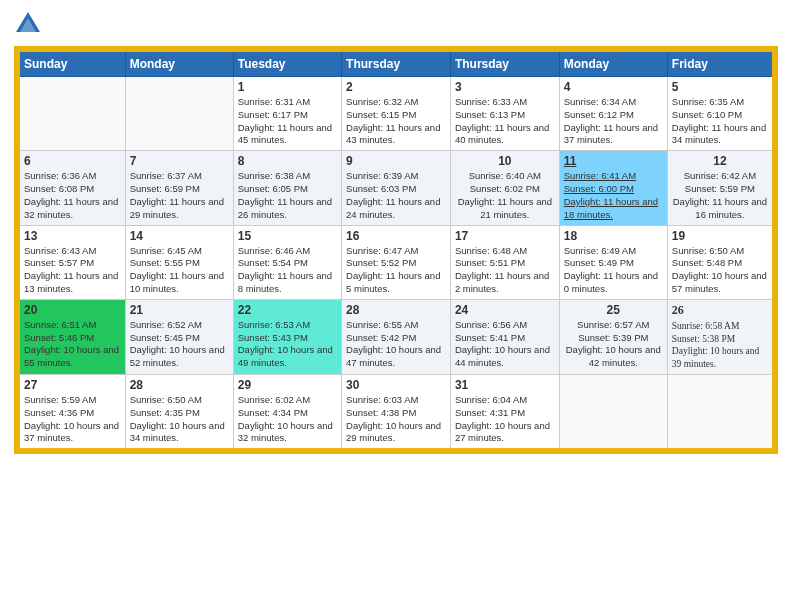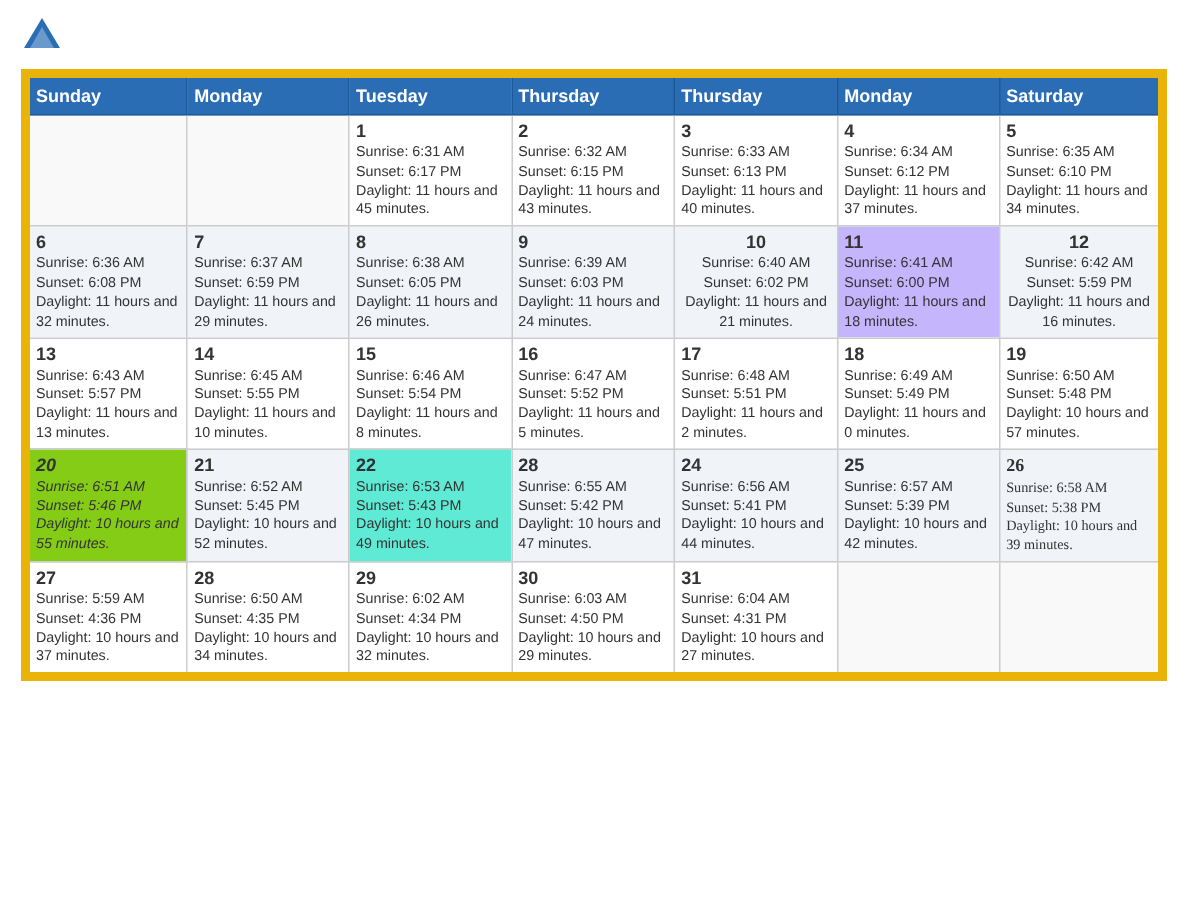--- a/index.html
+++ b/index.html
@@ -124,21 +124,21 @@
 
   <table class="calendar">
     <thead>
       <tr>
       <th>Sunday</th>
           <th>Monday</th>
           <th>Tuesday</th>
           <th>Thursday</th>
           <th>Thursday</th>
           <th>Monday</th>
-          <th>Saturday</th>
+          <th>Friday</th>
         </tr>
     </thead>
     <tbody id="calendar-body">
     <tr>
           <td class="empty" style="background: rgb(249, 249, 249);"></td>
           <td class="empty" style="background: rgb(249, 249, 249);"></td>
           <td>
             <span class="day-num">1</span>
             <div class="day-info">Sunrise: 6:31 AM
 Sunset: 6:17 PM
@@ -193,21 +193,21 @@
             <div class="day-info">Sunrise: 6:39 AM
 Sunset: 6:03 PM
 Daylight: 11 hours and 24 minutes.</div>
           </td>
           <td style="background: rgb(240, 244, 248); text-align: center;">
             <span class="day-num">10</span>
             <div class="day-info">Sunrise: 6:40 AM
 Sunset: 6:02 PM
 Daylight: 11 hours and 21 minutes.</div>
           </td>
-          <td style="background: #c4b5fd;">
+          <td style="background: #7dd3fc; text-decoration: underline;">
             <span class="day-num">11</span>
             <div class="day-info">Sunrise: 6:41 AM
 Sunset: 6:00 PM
 Daylight: 11 hours and 18 minutes.</div>
           </td>
           <td style="background: rgb(240, 244, 248); text-align: center;">
             <span class="day-num">12</span>
             <div class="day-info">Sunrise: 6:42 AM
 Sunset: 5:59 PM
 Daylight: 11 hours and 16 minutes.</div>
@@ -251,21 +251,21 @@
 Daylight: 11 hours and 0 minutes.</div>
           </td>
           <td>
             <span class="day-num">19</span>
             <div class="day-info">Sunrise: 6:50 AM
 Sunset: 5:48 PM
 Daylight: 10 hours and 57 minutes.</div>
           </td>
         </tr>
         <tr style="background: rgb(240, 244, 248);">
-          <td style="background: #84cc16; font-style: italic;">
+          <td style="background: #22c55e;">
             <span class="day-num">20</span>
             <div class="day-info">Sunrise: 6:51 AM
 Sunset: 5:46 PM
 Daylight: 10 hours and 55 minutes.</div>
           </td>
           <td style="background: rgb(240, 244, 248);">
             <span class="day-num">21</span>
             <div class="day-info">Sunrise: 6:52 AM
 Sunset: 5:45 PM
 Daylight: 10 hours and 52 minutes.</div>
@@ -281,21 +281,21 @@
             <div class="day-info">Sunrise: 6:55 AM
 Sunset: 5:42 PM
 Daylight: 10 hours and 47 minutes.</div>
           </td>
           <td style="background: rgb(240, 244, 248);">
             <span class="day-num">24</span>
             <div class="day-info">Sunrise: 6:56 AM
 Sunset: 5:41 PM
 Daylight: 10 hours and 44 minutes.</div>
           </td>
-          <td style="background: rgb(240, 244, 248);">
+          <td style="background: rgb(240, 244, 248); text-align: center;">
             <span class="day-num">25</span>
             <div class="day-info">Sunrise: 6:57 AM
 Sunset: 5:39 PM
 Daylight: 10 hours and 42 minutes.</div>
           </td>
           <td style="background: rgb(240, 244, 248); font-family: Liberation Serif, serif;">
             <span class="day-num">26</span>
             <div class="day-info">Sunrise: 6:58 AM
 Sunset: 5:38 PM
 Daylight: 10 hours and 39 minutes.</div>
@@ -316,21 +316,21 @@
           </td>
           <td>
             <span class="day-num">29</span>
             <div class="day-info">Sunrise: 6:02 AM
 Sunset: 4:34 PM
 Daylight: 10 hours and 32 minutes.</div>
           </td>
           <td>
             <span class="day-num">30</span>
             <div class="day-info">Sunrise: 6:03 AM
-Sunset: 4:50 PM
+Sunset: 4:38 PM
 Daylight: 10 hours and 29 minutes.</div>
           </td>
           <td>
             <span class="day-num">31</span>
             <div class="day-info">Sunrise: 6:04 AM
 Sunset: 4:31 PM
 Daylight: 10 hours and 27 minutes.</div>
           </td>
           <td class="empty" style="background: rgb(249, 249, 249);"></td>
           <td class="empty" style="background: rgb(249, 249, 249);"></td>

